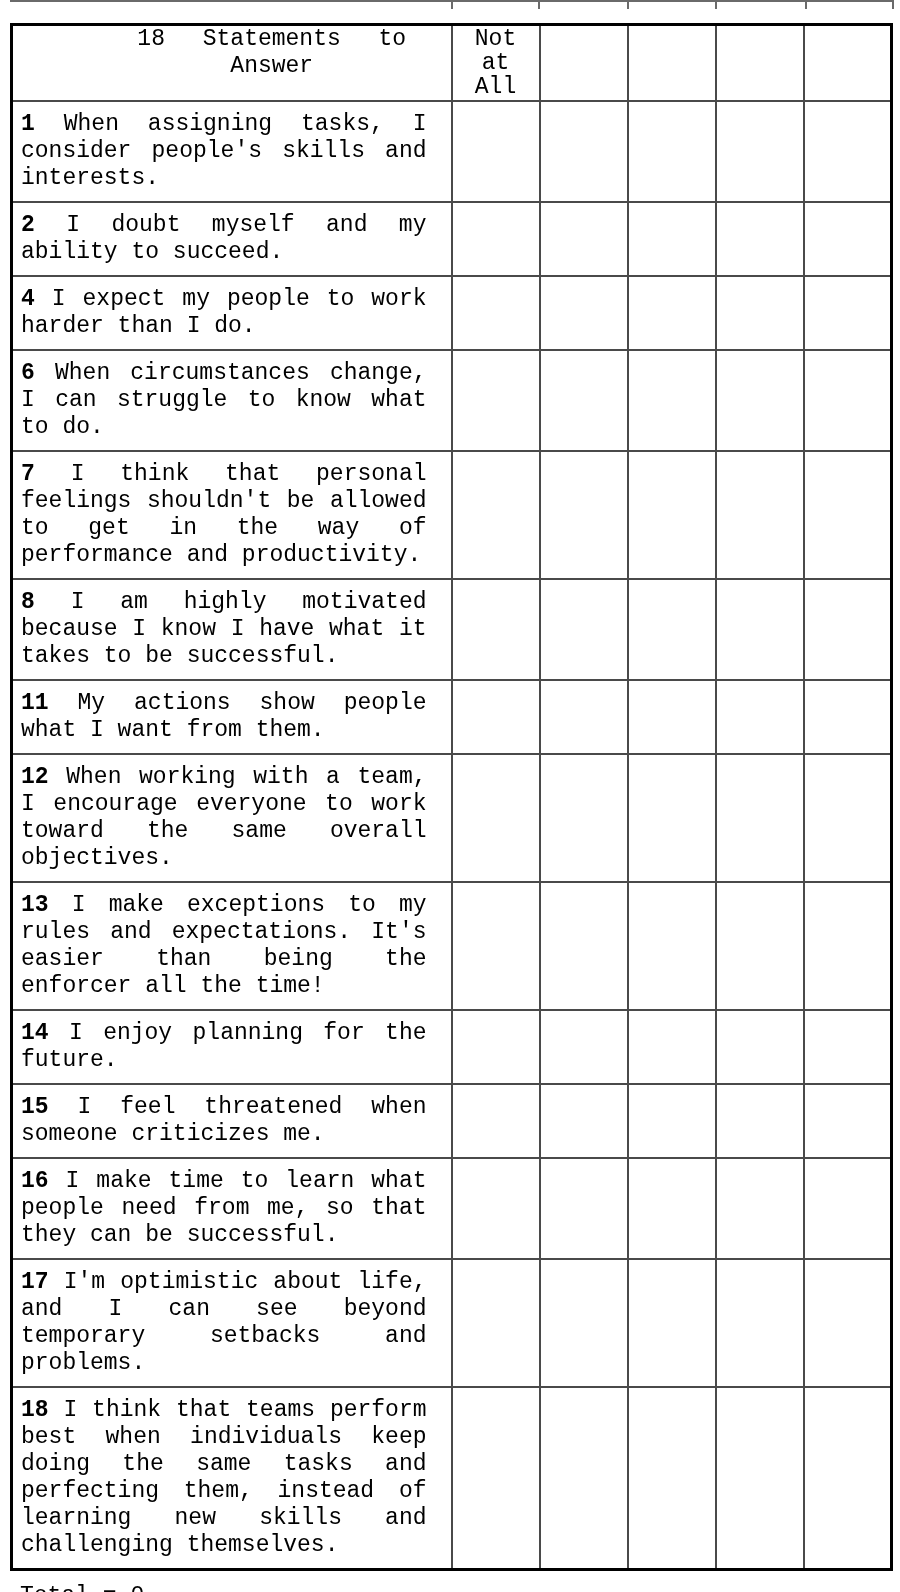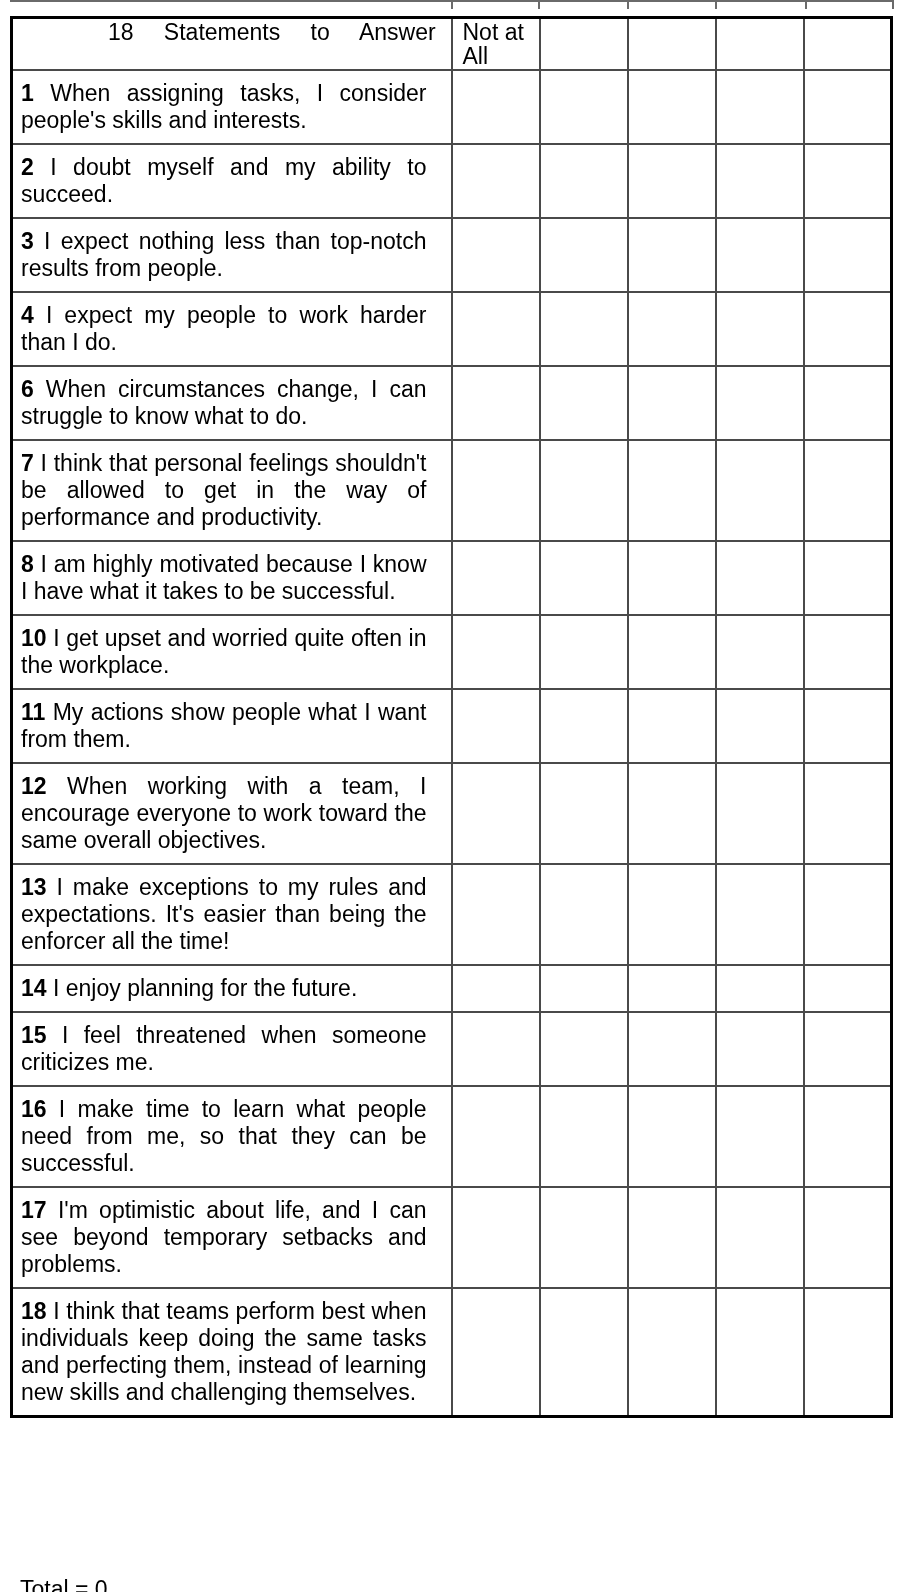--- a/index.html
+++ b/index.html
@@ -5,39 +5,39 @@
   html,body{margin:0;padding:0;}
   body{
     width:900px;height:1592px;background:#ffffff;position:relative;
     font-family:"Liberation Sans","DejaVu Sans",sans-serif;color:#000;
     overflow:hidden;
   }
   
   .remnant{position:absolute;top:0;left:10px;width:884px;height:8px;border-top:2px solid #6a6a6a;}
   .remnant .stub{position:absolute;top:0;width:2px;height:7px;background:#6a6a6a;}
 
-  .wrap{position:absolute;top:16px;left:10px;}
+  .wrap{position:absolute;top:23px;left:10px;font-family:Liberation Mono, monospace;}
 
   table.quiz{
     border-collapse:collapse;table-layout:fixed;
     border:3px solid #000;
   }
   table.quiz td, table.quiz th{
     border:2px solid #4a4a4a;
     font-size:23px;
     vertical-align:top;
     background:#fff;
   }
   tr.hdr{height:51px;}
   th.stmt-hdr{
     font-weight:normal;text-align:center;vertical-align:middle;
     word-spacing:24px;padding:0 0 0 80px;line-height:27px;
   }
   th.ans-hdr{
-    font-weight:normal;text-align:left;vertical-align:middle;
+    font-weight:normal;text-align:center;vertical-align:middle;
     line-height:24px;padding:1px 10px;
   }
   td.stmt{
     text-align:justify;
     line-height:27px;
     padding:9px 24px 9px 8px;
   }
   td.stmt b{font-weight:bold;}
   td.ans{cursor:pointer;}
   .total{
@@ -88,28 +88,20 @@
   </tr>
         <tr>
     <td class="stmt"><b>2</b> <span>I doubt myself and my ability to succeed.</span></td>
     <td class="ans"></td>
     <td class="ans"></td>
     <td class="ans"></td>
     <td class="ans"></td>
     <td class="ans"></td>
   </tr>
         <tr>
-    <td class="stmt"><b>3</b> <span>I expect nothing less than top-notch results from people.</span></td>
-    <td class="ans"></td>
-    <td class="ans"></td>
-    <td class="ans"></td>
-    <td class="ans"></td>
-    <td class="ans"></td>
-  </tr>
-        <tr>
     <td class="stmt"><b>4</b> <span>I expect my people to work harder than I do.</span></td>
     <td class="ans"></td>
     <td class="ans"></td>
     <td class="ans"></td>
     <td class="ans"></td>
     <td class="ans"></td>
   </tr>
         <tr>
     <td class="stmt"><b>6</b> <span>When circumstances change, I can struggle to know what to do.</span></td>
     <td class="ans"></td>
@@ -121,28 +113,20 @@
         <tr>
     <td class="stmt"><b>7</b> <span>I think that personal feelings shouldn't be allowed to get in the way of performance and productivity.</span></td>
     <td class="ans"></td>
     <td class="ans"></td>
     <td class="ans"></td>
     <td class="ans"></td>
     <td class="ans"></td>
   </tr>
         <tr>
     <td class="stmt"><b>8</b> <span>I am highly motivated because I know I have what it takes to be successful.</span></td>
-    <td class="ans"></td>
-    <td class="ans"></td>
-    <td class="ans"></td>
-    <td class="ans"></td>
-    <td class="ans"></td>
-  </tr>
-        <tr>
-    <td class="stmt"><b>10</b> <span>I get upset and worried quite often in the workplace.</span></td>
     <td class="ans"></td>
     <td class="ans"></td>
     <td class="ans"></td>
     <td class="ans"></td>
     <td class="ans"></td>
   </tr>
         <tr>
     <td class="stmt"><b>11</b> <span>My actions show people what I want from them.</span></td>
     <td class="ans"></td>
     <td class="ans"></td>

